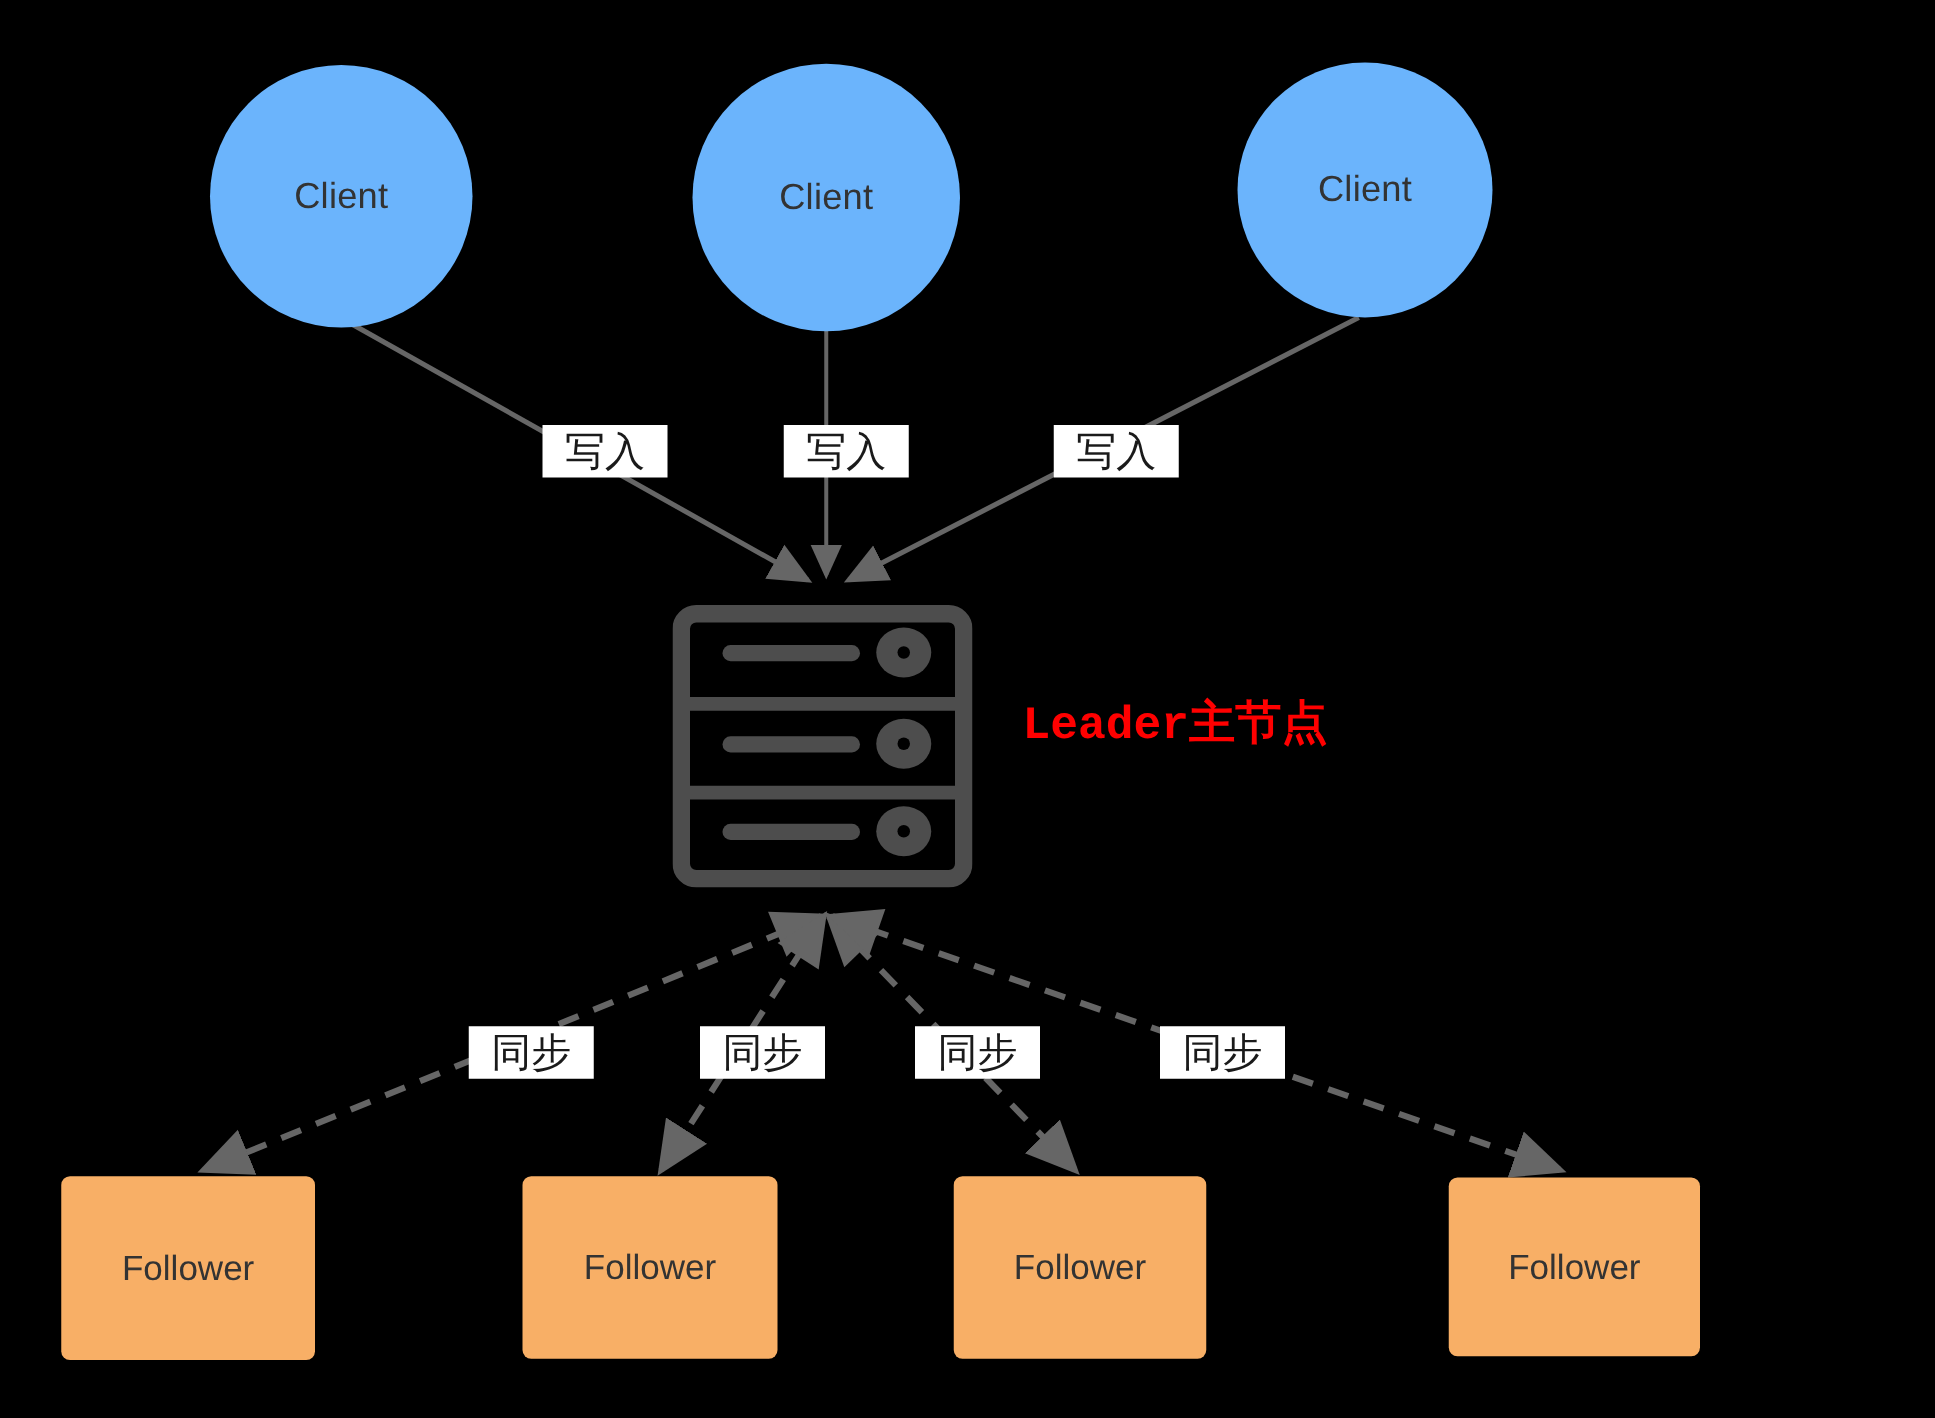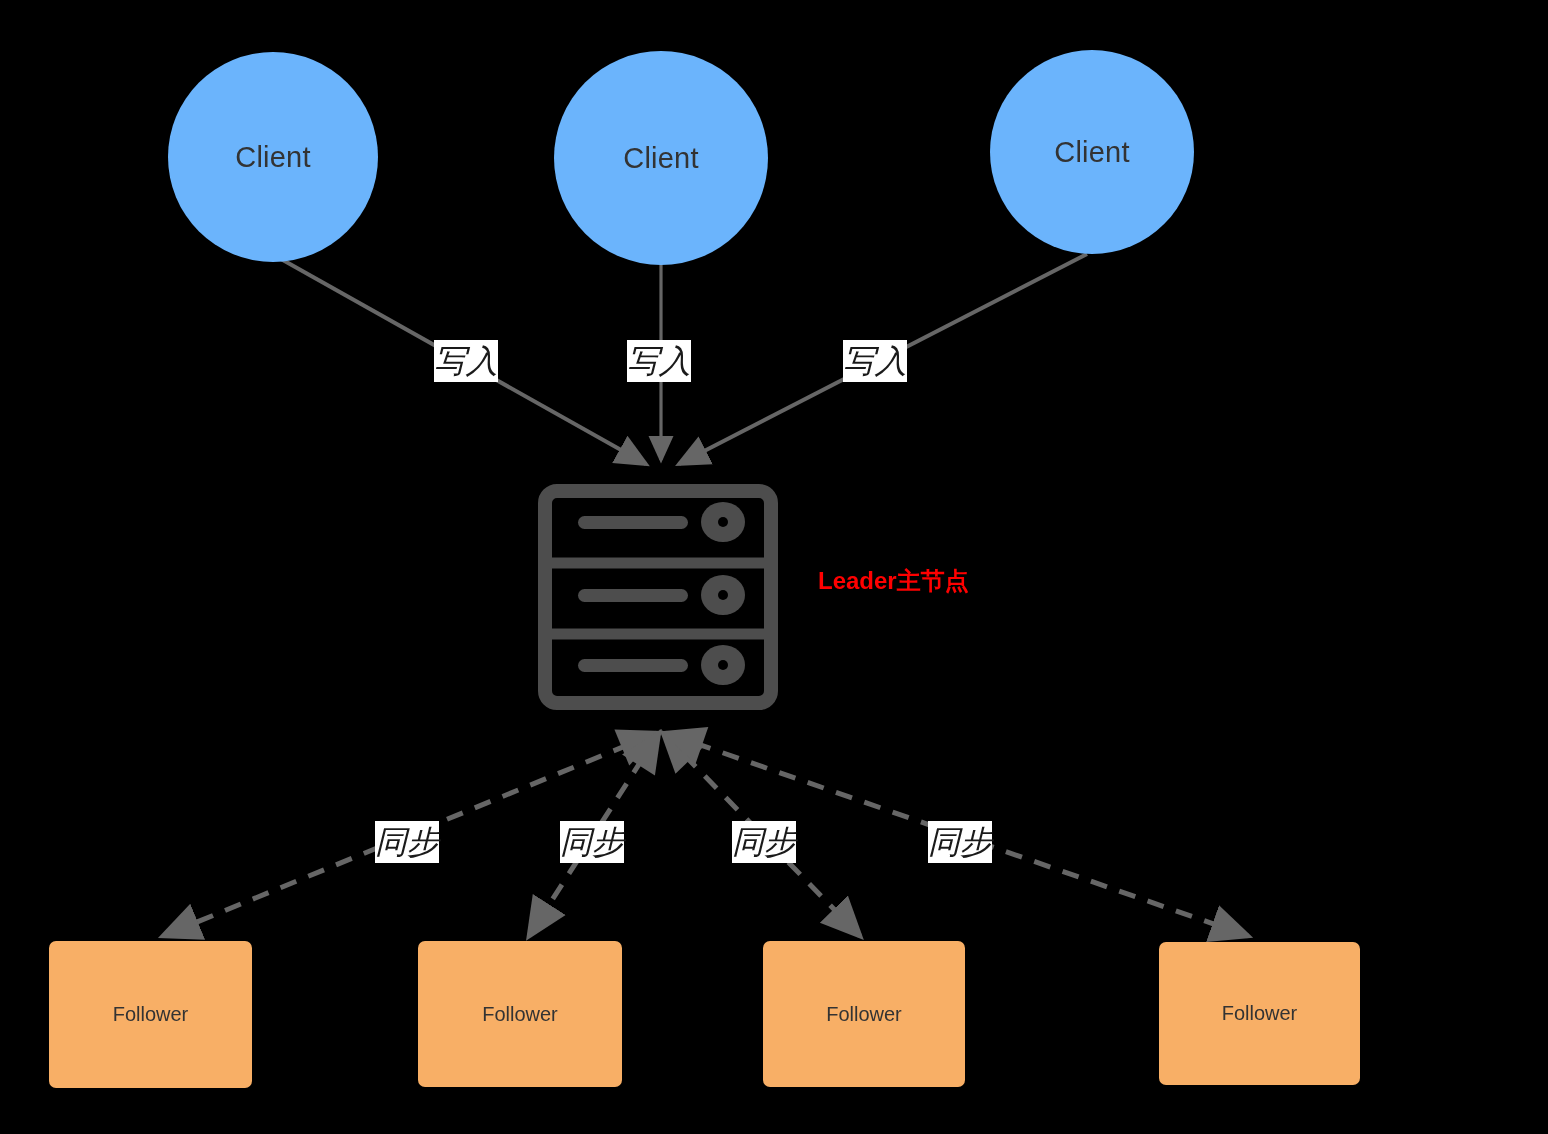--- a/index.html
+++ b/index.html
@@ -37,51 +37,50 @@
   }
   .follower-node {
     position: absolute;
     background: #F8AF66;
     border-radius: 7px;
     display: flex;
     align-items: center;
     justify-content: center;
   }
   .follower-label {
-    font-size: 20px;
+    font-size: 28px;
     color: #333333;
   }
   .edge-label {
     position: absolute;
     background: #FFFFFF;
     color: #1A1A1A;
     font-size: 32px;
     line-height: 40px;
-    padding: 1px 0;
+    padding: 1px 18px;
     white-space: nowrap;
     font-family: "DejaVu Sans", "Liberation Sans", sans-serif;
-    font-style: italic;
   }
   #server-icon {
     position: absolute;
     left: 538px;
     top: 484px;
     width: 240px;
     height: 226px;
   }
   #annotation {
     position: absolute;
     left: 818px;
     top: 562px;
     color: #FF0000;
     font-weight: bold;
-    font-size: 24px;
+    font-size: 37px;
     line-height: 38px;
     white-space: nowrap;
-    font-family: Liberation Sans, sans-serif;
+    font-family: Liberation Mono, monospace;
   }
   .anno-line { display: block; }
 </style>
 </head>
 <body>
 
 <div id="canvas">
 
   <svg id="edges" viewBox="0 0 1548 1134" xmlns="http://www.w3.org/2000/svg">
     <defs>

